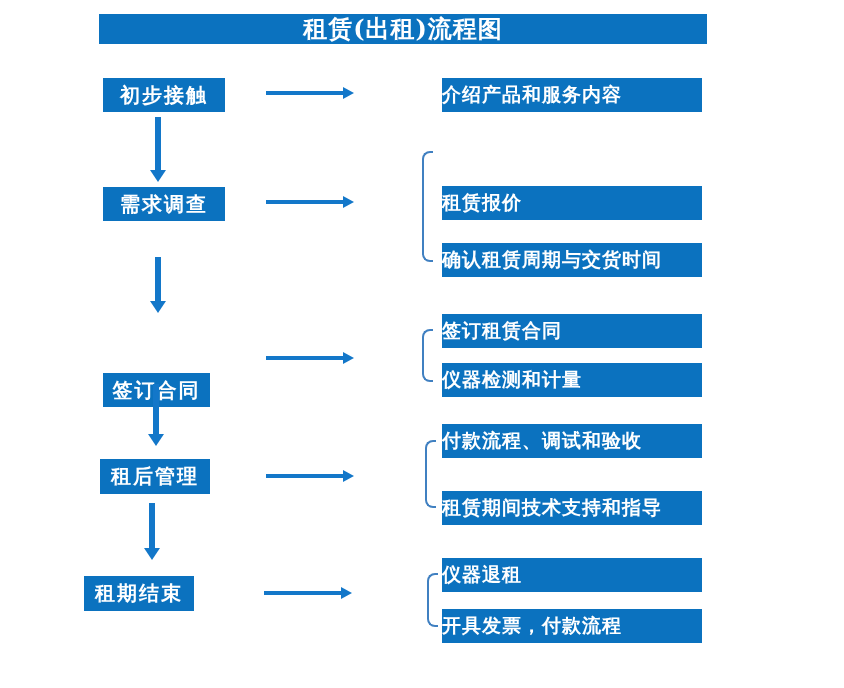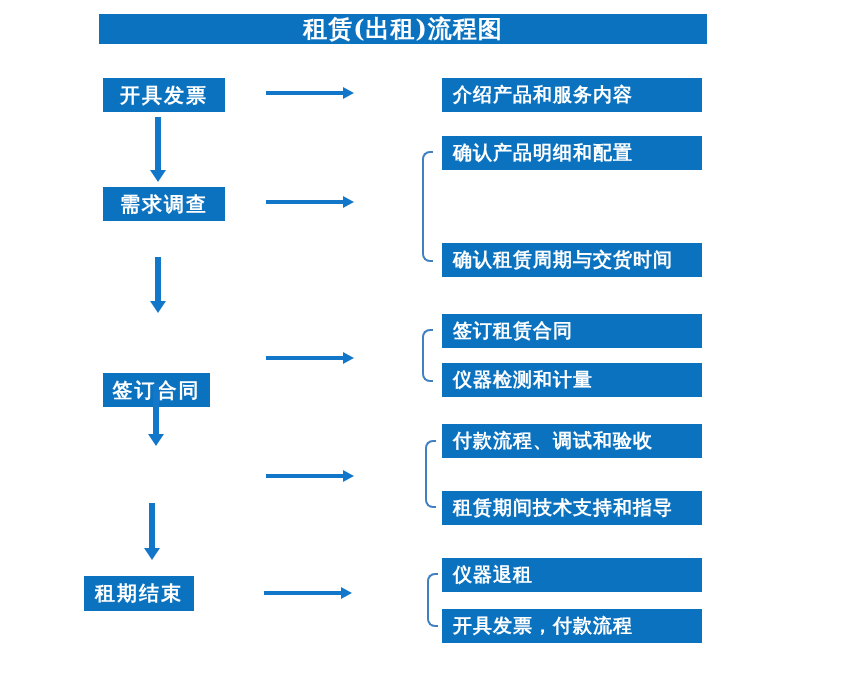--- a/index.html
+++ b/index.html
@@ -20,21 +20,21 @@
     font-size:24px;font-weight:bold;letter-spacing:1px;
   }
   .step{
     position:absolute;background:var(--box-blue);color:var(--text-white);
     display:flex;align-items:center;justify-content:center;
     font-size:20px;font-weight:bold;letter-spacing:2px;
   }
   .detail{
     position:absolute;left:442px;width:260px;height:34px;
     background:var(--box-blue);color:var(--text-white);
-    display:flex;align-items:center;box-sizing:border-box;padding-left:11px;
+    display:flex;align-items:center;box-sizing:border-box;
     font-size:19px;font-weight:bold;letter-spacing:1px;white-space:nowrap;
   }
   .harrow{
     position:absolute;height:4px;width:77px;background:var(--arrow-blue);
   }
   .harrow::after{
     content:"";position:absolute;right:-11px;top:50%;transform:translateY(-50%);
     border-left:11px solid var(--arrow-blue);
     border-top:6px solid transparent;border-bottom:6px solid transparent;
   }
@@ -52,43 +52,44 @@
     border-radius:8px 0 0 8px;background:transparent;
   }
 </style>
 </head>
 <body>
 
 <div class="canvas">
 
   <div class="title-bar">租赁(出租)流程图</div>
 
-  <div class="step" style="left:103px;top:78px;width:122px;height:34px;">开具发票</div>
+  <div class="step" style="left:103px;top:78px;width:122px;height:34px;">初步接触</div>
   <div class="step" style="left:103px;top:187px;width:122px;height:34px;">需求调查</div>
   <div class="step" style="left:103px;top:341px;width:107px;height:34px;margin-top:32px;">签订合同</div>
+  <div class="step" style="left:100px;top:459px;width:110px;height:35px;">租后管理</div>
   <div class="step" style="left:84px;top:576px;width:110px;height:35px;">租期结束</div>
 
   <div class="varrow" style="left:155px;top:117px;height:53px;"></div>
   <div class="varrow" style="left:155px;top:257px;height:44px;"></div>
   <div class="varrow" style="left:153px;top:384px;height:50px;"></div>
   <div class="varrow" style="left:149px;top:503px;height:45px;"></div>
 
   <div class="harrow" style="left:266px;top:91px;"></div>
   <div class="harrow" style="left:266px;top:200px;"></div>
   <div class="harrow" style="left:266px;top:356px;"></div>
   <div class="harrow" style="left:266px;top:474px;"></div>
   <div class="harrow" style="left:264px;top:591px;"></div>
 
   <div class="bracket" style="left:422px;top:151px;height:111px;"></div>
   <div class="bracket" style="left:422px;top:329px;height:53px;"></div>
   <div class="bracket" style="left:425px;top:440px;height:68px;"></div>
   <div class="bracket" style="left:427px;top:573px;height:54px;"></div>
 
   <div class="detail" style="top:78px;">介绍产品和服务内容</div>
-  <div class="detail" style="top:136px;">确认产品明细和配置</div>
+  <div class="detail" style="top:186px;">租赁报价</div>
   <div class="detail" style="top:243px;">确认租赁周期与交货时间</div>
   <div class="detail" style="top:314px;font-family:Liberation Mono, monospace;">签订租赁合同</div>
   <div class="detail" style="top:363px;">仪器检测和计量</div>
   <div class="detail" style="top:424px;">付款流程、调试和验收</div>
   <div class="detail" style="top:491px;">租赁期间技术支持和指导</div>
   <div class="detail" style="top:558px;">仪器退租</div>
   <div class="detail" style="top:609px;">开具发票，付款流程</div>
 
 </div>
 

